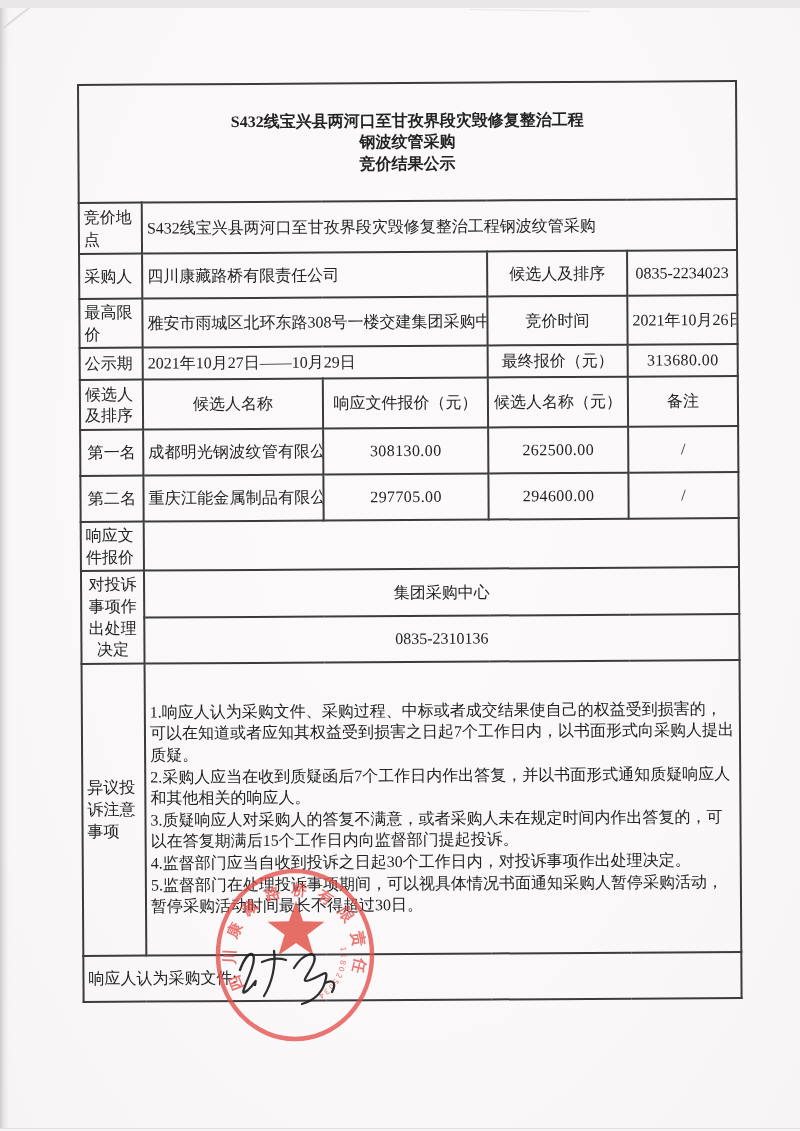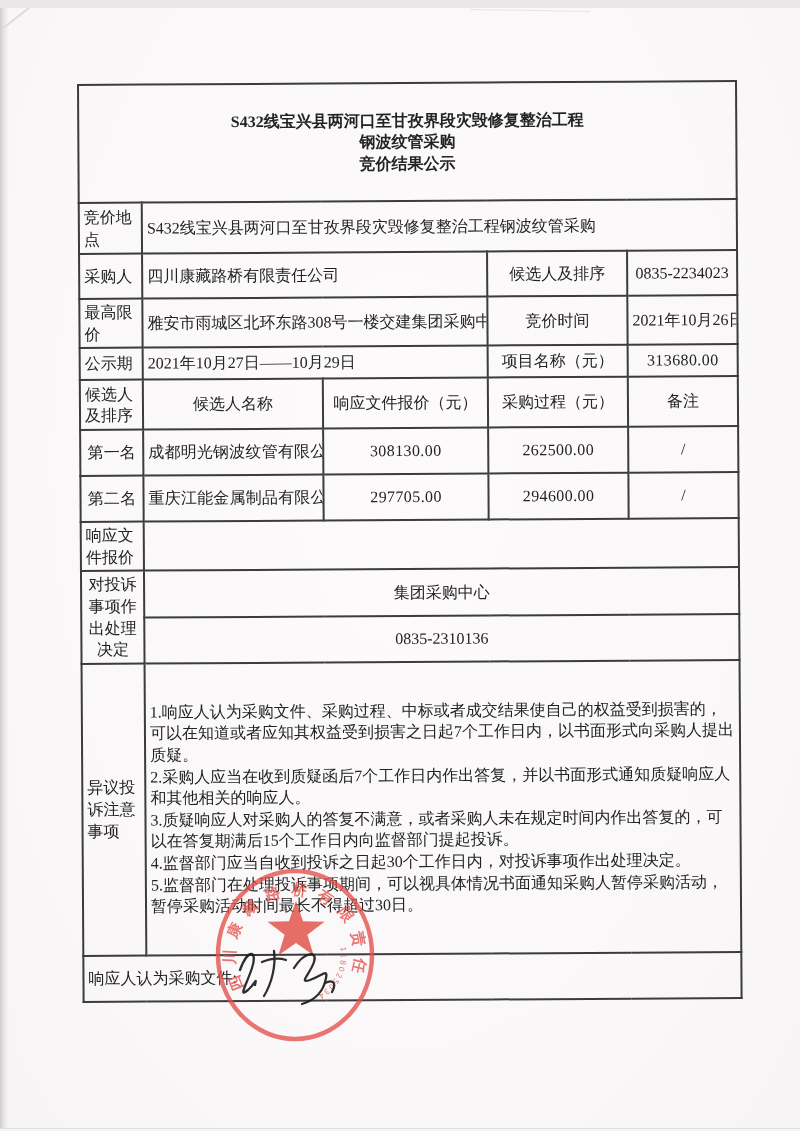--- a/index.html
+++ b/index.html
@@ -119,29 +119,29 @@
     <tr class="r-place">
       <td class="lbl">最高限价</td>
       <td colspan="2" class="val-l nowrap">雅安市雨城区北环东路308号一楼交建集团采购中心</td>
       <td class="lbl-c">竞价时间</td>
       <td class="val-c xs">2021年10月26日</td>
     </tr>
 
     <tr class="r-period">
       <td class="lbl">公示期</td>
       <td colspan="2" class="val-l nowrap">2021年10月27日——10月29日</td>
-      <td class="lbl-c">项目名称（元）</td>
+      <td class="lbl-c">最终报价（元）</td>
       <td class="num">313680.00</td>
     </tr>
 
     <tr class="r-chead">
       <td class="lbl">候选人及排序</td>
       <td class="val-c">候选人名称</td>
       <td class="val-c">响应文件报价（元）</td>
-      <td class="val-c">采购过程（元）</td>
+      <td class="val-c">候选人名称（元）</td>
       <td class="val-c">备注</td>
     </tr>
 
     <tr class="r-cand">
       <td class="val-c sm">第一名</td>
       <td class="val-c sm nowrap">成都明光钢波纹管有限公司</td>
       <td class="num">308130.00</td>
       <td class="num">262500.00</td>
       <td class="val-c">/</td>
     </tr>

